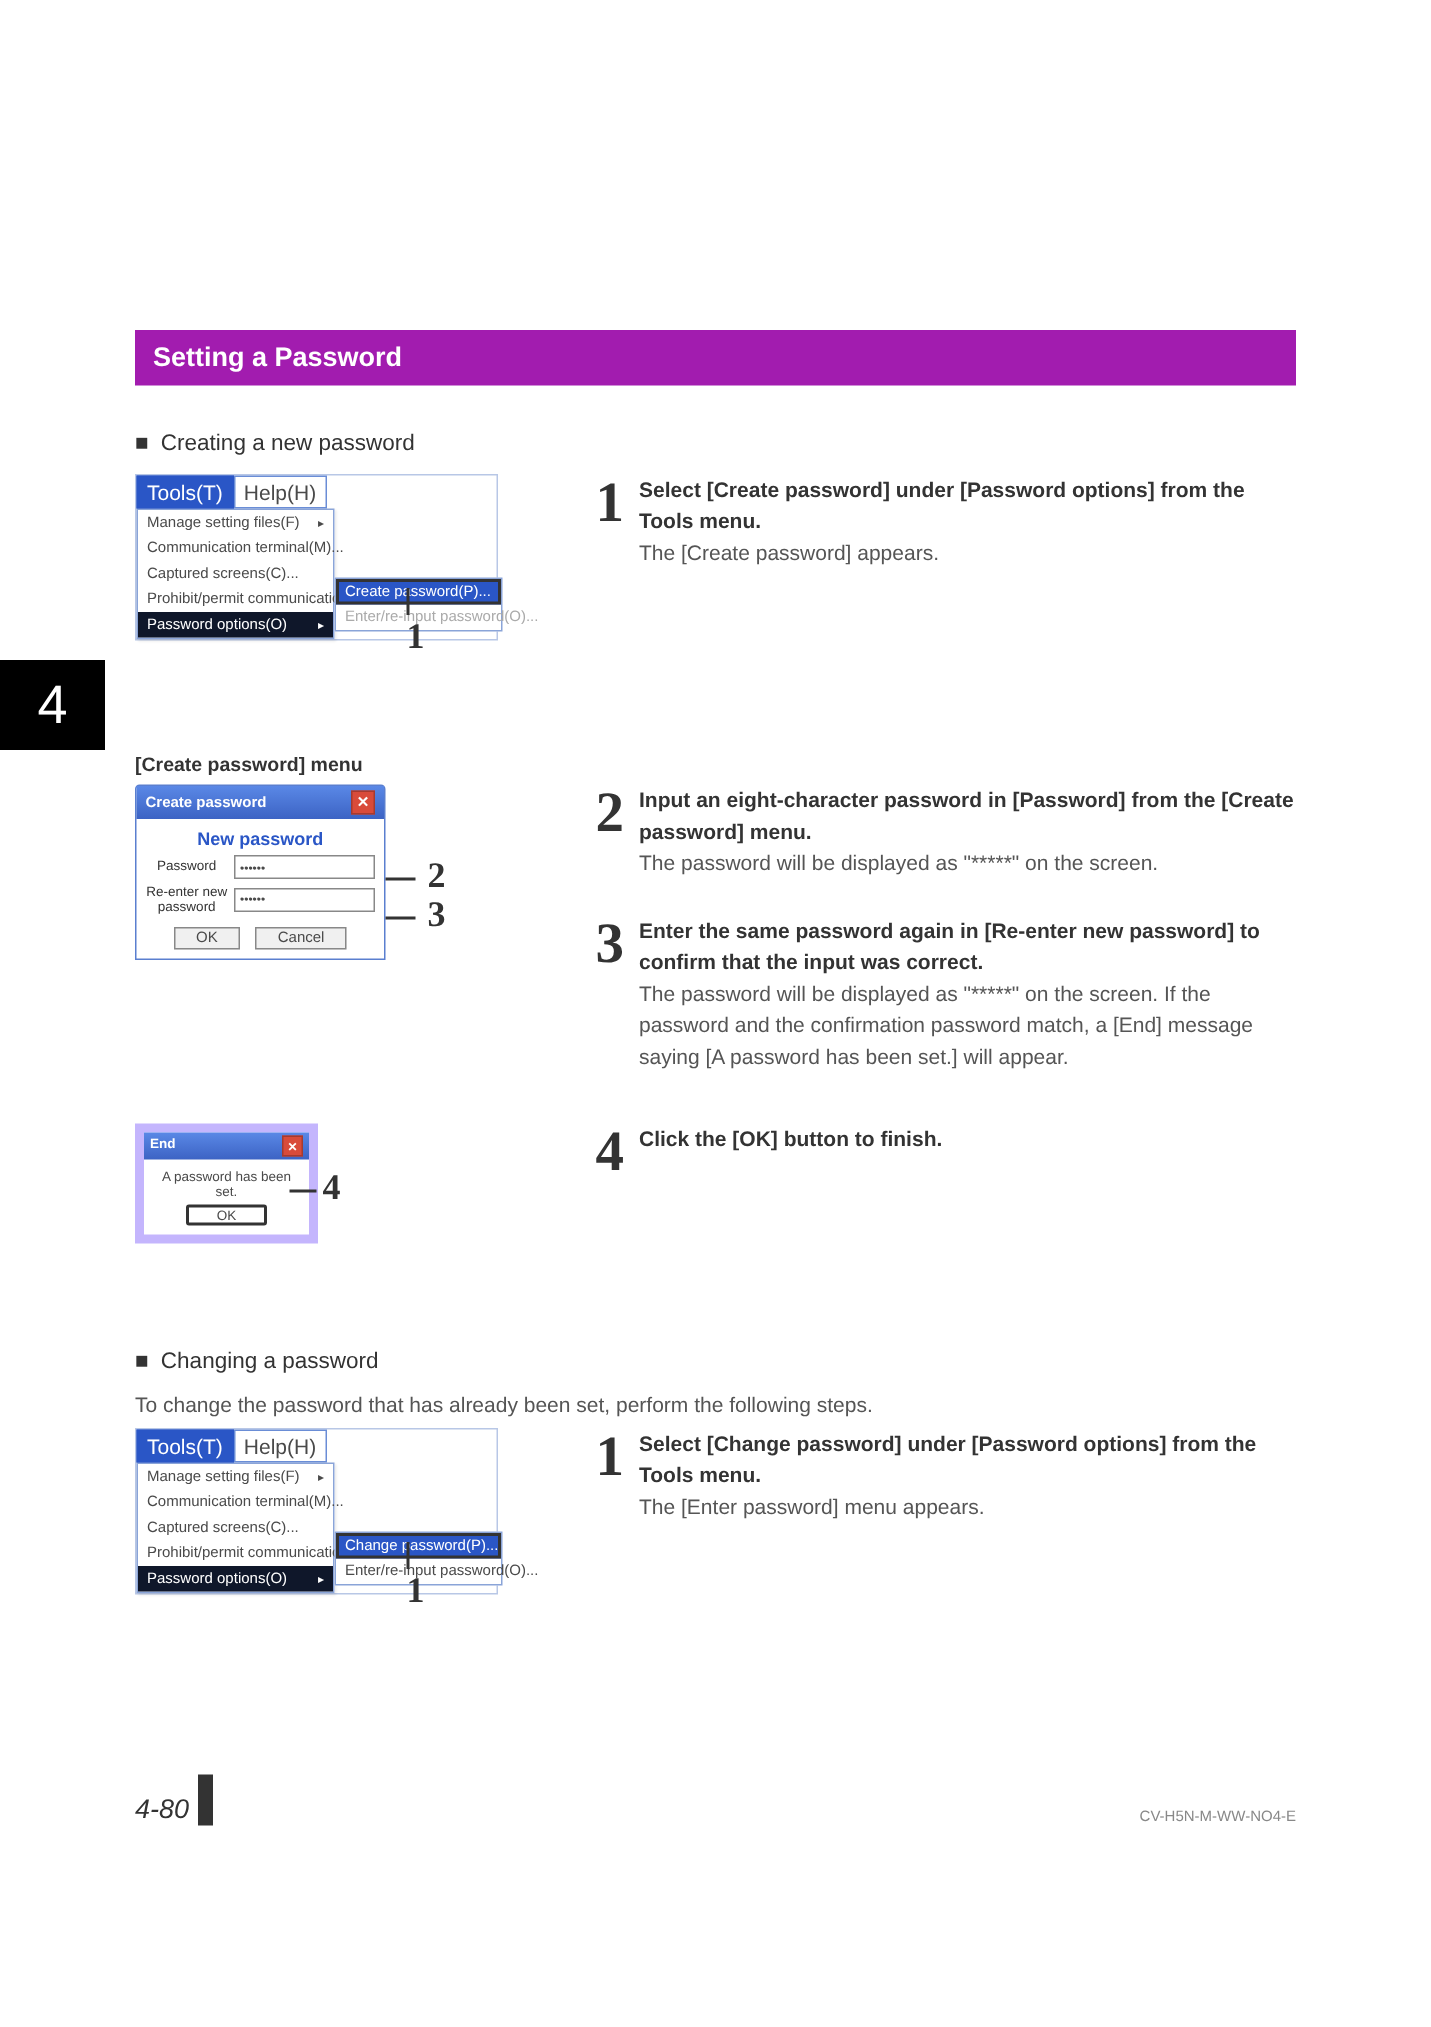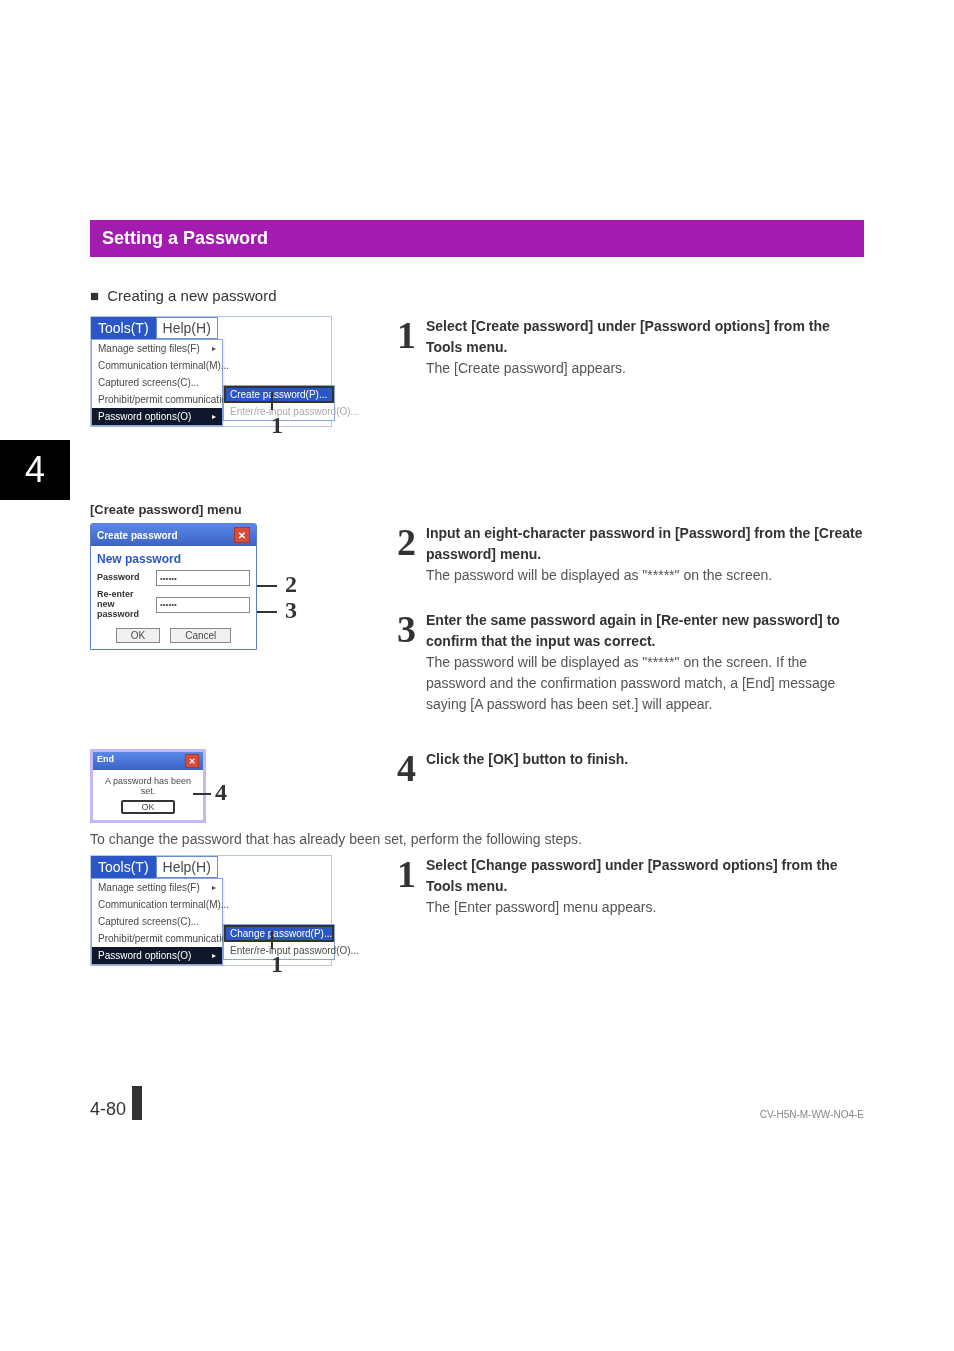--- a/index.html
+++ b/index.html
@@ -149,45 +149,45 @@
     display:flex;justify-content:space-between;align-items:center;
   }
   .dlg-close {
     background:#d94b3a;color:#fff;width:14px;height:14px;
     display:flex;align-items:center;justify-content:center;
     font-size:10px;border:1px solid #a63a2e;
   }
   .dlg-body { padding:6px; }
   .grp-label { color:#2a56c6; font-size:12px; margin-bottom:4px;font-weight:bold;}
   .field-row { display:flex; align-items:center; gap:4px; margin:4px 0;}
-  .field-label { width:55px; font-size:9px; color:#333; line-height:1.1;font-weight:bold;}
+  .field-label { width:55px; font-size:9px; color:#333; line-height:1.1;}
   .field-box { flex:1; height:14px; border:1px solid #888; background:#fff; font-size:8px; padding:0 3px; display:flex;align-items:center;}
   .dlg-btns { display:flex; justify-content:center; gap:10px; margin-top:8px;}
   .dlg-btn { border:1px solid #888; padding:1px 14px; font-size:10px; background:#f0f0f0;}
   .co-r {
     position:absolute;
     font-family:"Times New Roman",serif;font-size:24px;font-weight:bold;color:#333;
   }
   .co-r.line::before{
     content:"";position:absolute;width:20px;height:2px;background:#333;left:-28px;top:50%;
   }
 
   
-  .end-dlg { width:110px; border:3px solid #c4b5fd; font-size:9px; background:#fff; position:relative;}
+  .end-dlg { width:110px; border:6px solid #c4b5fd; font-size:9px; background:#fff; position:relative;}
   .end-title { background:linear-gradient(#5a88e6,#3c63c4); color:#fff; padding:2px 4px; display:flex;justify-content:space-between;font-weight:bold;}
   .end-body { padding:6px; text-align:center; }
   .end-btn { border:2px solid #333; padding:0 18px; font-size:9px; display:inline-block; margin-top:4px; border-radius:2px;}
   .co4 { position:absolute; left:125px; top:30px; font-family:"Times New Roman",serif;font-size:24px;font-weight:bold;color:#333;}
   .co4::before{content:"";position:absolute;width:18px;height:2px;background:#333;left:-22px;top:50%;}
 
   .page-footer {
     display:flex;align-items:flex-end;justify-content:space-between;
     margin-top:80px;font-size:11px;color:#666;
   }
-  .pg-num { font-size:16px; color:#333; display:flex;align-items:flex-end;}
+  .pg-num { font-size:16px; color:#333; display:flex;align-items:flex-end;font-style:italic;}
   .pg-num .big{font-size:18px;}
   .pg-mark { width:10px;height:34px;background:#333;margin-left:6px;}
   .doc-id { font-size:10px;color:#888;}
 
   .step-block { margin-bottom: 24px; display:flex; align-items:flex-start; gap:10px;}
 </style>
 </head>
 <body>
 
 <div class="page">
@@ -237,21 +237,21 @@
       <div class="bignum">1</div>
       <div class="step-text">
         <div class="bold">Select [Create password] under [Password options] from the Tools menu.</div>
         <div class="plain">The [Create password] appears.</div>
       </div>
     </div>
   </div>
 
   <div class="caption">[Create password] menu</div>
   <div class="two-col">
-    <div class="left-col" style="position:relative;">
+    <div class="left-col" style="position:relative;text-align:center;">
       <div class="dlg">
         <div class="dlg-title">
           <span>Create password</span>
           <span class="dlg-close">✕</span>
         </div>
         <div class="dlg-body">
           <div class="grp-label">New password</div>
           <div class="field-row">
             <div class="field-label">Password</div>
             <div class="field-box">••••••</div>
@@ -302,20 +302,24 @@
       <div class="co4">4</div>
     </div>
     <div class="right-col">
       <div class="bignum">4</div>
       <div class="step-text">
         <div class="bold">Click the [OK] button to finish.</div>
       </div>
     </div>
   </div>
 
+  <div class="subhead" style="margin-top:70px;">
+    <span class="bullet">■</span>
+    <span>Changing a password</span>
+  </div>
   <div class="body-para">To change the password that has already been set, perform the following steps.</div>
 
   <div class="two-col">
     <div class="left-col">
       <div class="mock-menu">
         <div class="mm-bar">
           <div class="mm-tab active">Tools(T)</div>
           <div class="mm-tab">Help(H)</div>
         </div>
         <div class="mm-dd">

